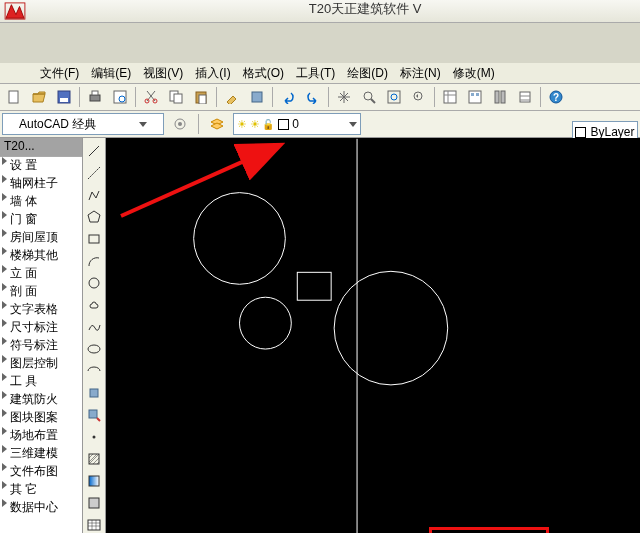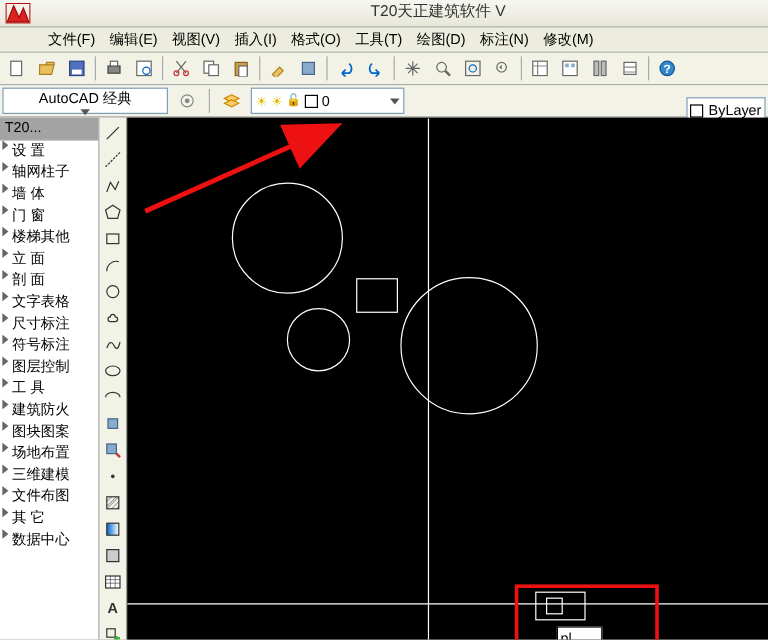--- a/index.html
+++ b/index.html
@@ -1,27 +1,27 @@
 <!DOCTYPE html>
 <html><head>
 <meta charset="utf-8">
 <style>
   html,body{margin:0;padding:0;width:640px;height:533px;overflow:hidden;font-family:"Microsoft YaHei","SimSun",Arial,sans-serif;font-size:12px;background:#d6d6c8;color:#000;}
   .titlebar{height:22px;background:linear-gradient(#f7f7f2,#e6e6da);display:flex;align-items:flex-start;border-bottom:1px solid #aaa;}
   .app-logo{width:30px;height:22px;display:flex;align-items:center;justify-content:center;}
   .app-logo svg{width:22px;height:18px;}
   .win-title{position:absolute;left:50%;transform:translateX(-10%);font-size:13px;color:#333;}
-  .menubar{height:20px;background:#ededdf;display:flex;align-items:center;border-bottom:1px solid #aaa;}
+  .menubar{height:20px;background:#ededdf;display:flex;align-items:center;border-bottom:1px solid #aaa;margin-top:40px;}
   .menubar .spacer{width:34px;}
   .menubar .item{padding:0 6px;line-height:20px;cursor:default;}
   .toolbar{height:26px;background:#f2f2e6;border-bottom:1px solid #aaa;display:flex;align-items:center;gap:1px;padding:0 2px;}
   .tbtn{width:22px;height:22px;display:flex;align-items:center;justify-content:center;border:1px solid transparent;}
   .tsep{width:1px;height:20px;background:#aaa;margin:0 2px;}
   .toolbar2{height:26px;background:#f2f2e6;border-bottom:1px solid #999;display:flex;align-items:center;padding:0 2px;gap:4px;}
-  .ws-combo{width:128px;height:20px;background:#fff;border:1px solid #7e9db9;display:flex;align-items:center;padding:0 4px;justify-content:space-between;flex-direction:column;}
+  .ws-combo{width:128px;height:20px;background:#fff;border:1px solid #7e9db9;display:flex;align-items:center;padding:0 16px;justify-content:space-between;}
   .ws-combo .arrow{width:0;height:0;border-left:4px solid transparent;border-right:4px solid transparent;border-top:5px solid #555;}
   .layer-combo{width:120px;height:20px;background:#fff;border:1px solid #7e9db9;display:flex;align-items:center;padding:0 3px;gap:3px;}
   .layer-combo .sun{color:#e0c000;font-size:11px;}
   .layer-combo .arrow{width:0;height:0;border-left:4px solid transparent;border-right:4px solid transparent;border-top:5px solid #555;margin-left:auto;}
   .bylayer{margin-left:auto;width:64px;height:20px;background:#fff;border:1px solid #7e9db9;display:flex;align-items:center;justify-content:center;margin-top:16px;}
   .workarea{position:relative;height:439px;display:flex;}
   .sidepanel{width:82px;height:100%;background:#fff;border-right:1px solid #999;display:flex;flex-direction:column;}
   .sp-head{height:16px;background:#a3a3a3;border-bottom:1px solid #aaa;font-size:12px;padding:1px 4px;}
   .sp-list{flex:1;overflow:hidden;}
   .sp-item{display:flex;align-items:flex-start;height:18px;padding:0 2px;cursor:default;}
@@ -242,20 +242,24 @@
         <div class="sp-item">
           <span class="tri"></span>
           <span class="lbl">墙    体</span>
         </div>
         <div class="sp-item">
           <span class="tri"></span>
           <span class="lbl">门    窗</span>
         </div>
         <div class="sp-item">
           <span class="tri"></span>
+          <span class="lbl">房间屋顶</span>
+        </div>
+        <div class="sp-item">
+          <span class="tri"></span>
           <span class="lbl">楼梯其他</span>
         </div>
         <div class="sp-item">
           <span class="tri"></span>
           <span class="lbl">立    面</span>
         </div>
         <div class="sp-item">
           <span class="tri"></span>
           <span class="lbl">剖    面</span>
         </div>

